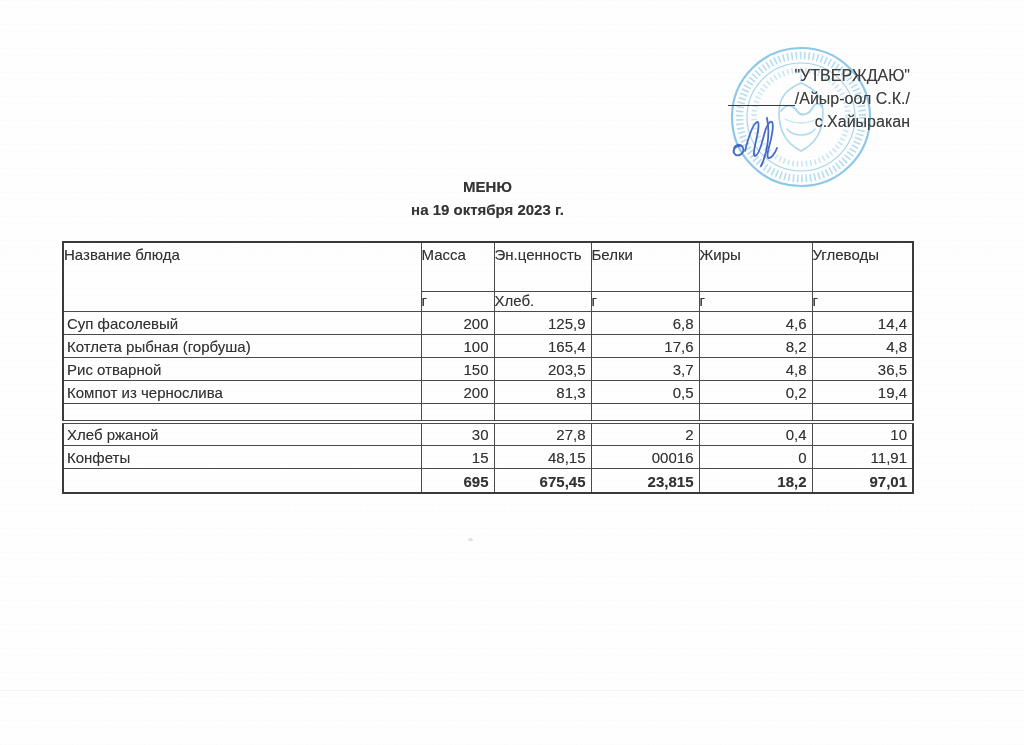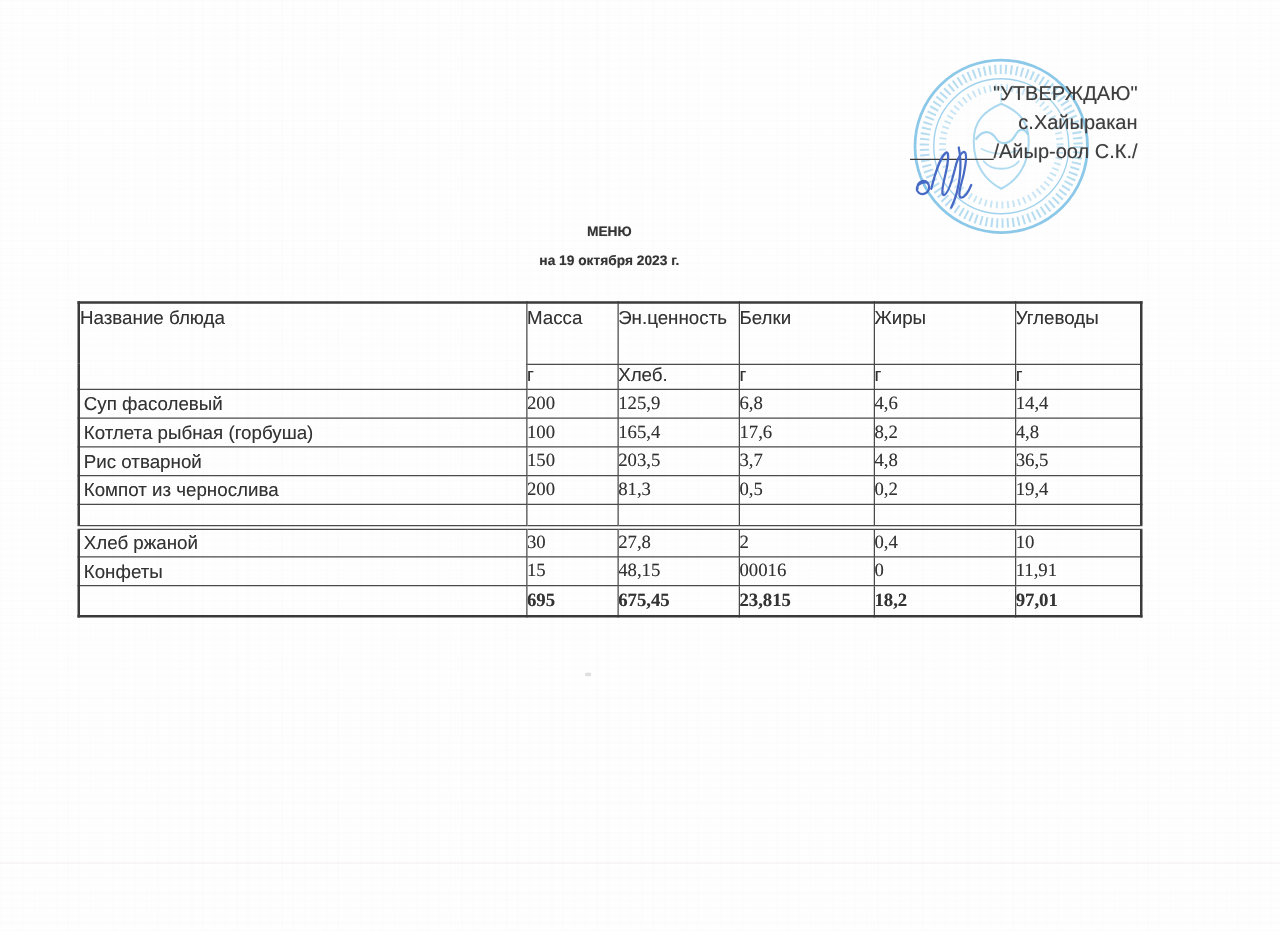--- a/index.html
+++ b/index.html
@@ -22,21 +22,21 @@
   }
   .sig-underline {
     display:inline-block; width:67px; height:0;
     border-bottom:1.7px solid #3a3a3a; transform:translateY(2px);
   }
   .signature-svg { position:absolute; left:720px; top:104px; z-index:3; }
 
   
   .titles {
     position:absolute; top:175px; left:0; width:975px; z-index:2;
-    text-align:center; font-weight:bold; font-size:11px; line-height:23px;
+    text-align:center; font-weight:bold; font-size:15px; line-height:23px;
     color:#353535; text-shadow:0 0 .6px rgba(60,60,60,.5);
   }
 
   
   .menu-table {
     position:absolute; left:62px; top:241px; width:850px;
     border-collapse:collapse; table-layout:fixed;
     font-size:15px; color:#333; text-shadow:0 0 .5px rgba(60,60,60,.45);
   }
   .menu-table { border:2px solid #3a3a3a; }
@@ -44,21 +44,21 @@
   .menu-table thead tr.head-row { height:49px; }
   .menu-table thead tr.unit-row { height:20px; }
   .menu-table th { font-weight:normal; text-align:left; vertical-align:top; padding-top:3px; }
   .menu-table .unit-row th { vertical-align:bottom; padding-bottom:2px; padding-top:0; }
   .menu-table tbody tr { height:23px; }
   .menu-table tbody tr.spacer { height:19px; }
   .menu-table tbody tr.spacer td { border-bottom:4px double #4a4a4a; }
   .menu-table tbody tr.total { height:25px; font-weight:bold; }
   .menu-table td { vertical-align:bottom; padding-bottom:2px; }
   .menu-table td.name { text-align:left; padding-left:3px; }
-  .menu-table td.num  { text-align:left; padding-right:5px;font-family:Liberation Serif, serif; }
+  .menu-table td.num  { text-align:right; padding-right:5px; }
 
   
   .speck { position:absolute; left:468px; top:538px; width:5px; height:3px;
            background:rgba(150,150,150,.3); border-radius:50%; }
   .scan-band { position:absolute; left:0; top:690px; width:1024px; height:1px;
                background:rgba(205,165,165,.10); }
 </style>
 </head>
 <body>
 
@@ -75,22 +75,22 @@
       <path d="M72,38 C58,44 50,52 50,68 C50,88 60,100 72,106 C84,100 94,88 94,68 C94,52 86,44 72,38 Z" stroke-width="1.6" opacity=".8"></path>
       <path d="M52,66 C58,58 64,60 68,66 C72,72 80,70 84,62 C87,57 91,58 93,62" stroke-width="1.8" opacity=".85"></path>
       <path d="M58,84 C64,92 80,92 86,84" stroke-width="1.5" opacity=".75"></path>
       <path d="M72,30 l0,6" stroke-width="1.4" opacity=".6"></path>
       <path d="M56,74 q16,8 32,0" stroke-width="1.3" opacity=".6"></path>
     </g>
   </svg>
 
   <div class="approval">
     <div>"УТВЕРЖДАЮ"</div>
+    <div><span class="sig-underline"></span><span>/Айыр-оол С.К./</span></div>
     <div>с.Хайыракан</div>
-    <div><span class="sig-underline"></span><span>/Айыр-оол С.К./</span></div>
   </div>
 
   <svg class="signature-svg" width="92" height="66" viewBox="0 0 92 66">
     <g fill="none" stroke="var(--sig-ink,#3e63c2)" stroke-width="1.8" stroke-linecap="round" opacity=".95">
       <path d="M14,47 c-1,-6 7,-9 9,-3 c2,6 -6,10 -9,5 c-2,-4 3,-8 7,-7"></path>
       <path d="M25,47 c3,-12 8,-27 12,-29 c3,-1 1,11 -1,19 c-2,8 -3,15 -1,15 c3,0 6,-9 9,-21 c2,-9 6,-15 8,-13 c2,2 0,15 -3,25 c-2,7 -2,11 0,11 c3,0 6,-5 8,-10"></path>
       <path d="M47,14 c3,14 1,34 -6,48"></path>
     </g>
   </svg>
 

